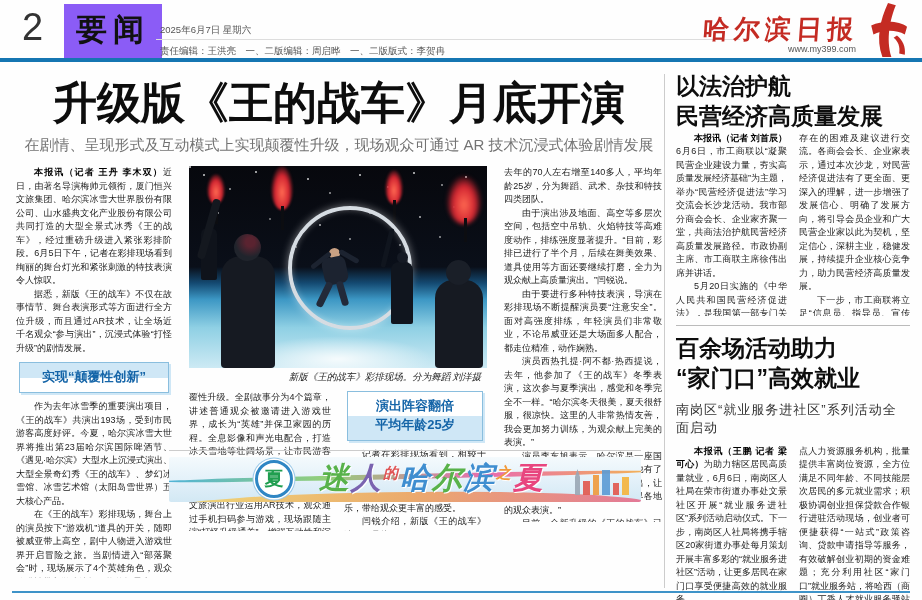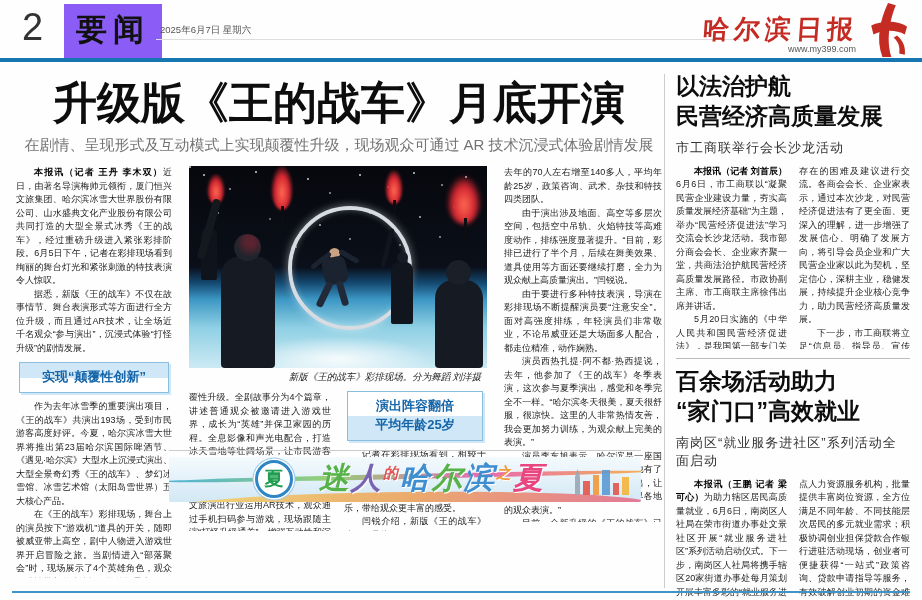--- a/index.html
+++ b/index.html
@@ -123,20 +123,21 @@
 </head>
 <body>
 
 <div id="page">
 
   <div id="header">
     <div class="pagenum">2</div>
     <div class="section-box">要闻</div>
     <div class="dateline">2025年6月7日 星期六</div>
     <div class="header-rule"></div>
+    <div class="editors">责任编辑：王洪亮　一、二版编辑：周启晔　一、二版版式：李贺冉</div>
     <div class="masthead">哈尔滨日报</div>
     <div class="site">www.my399.com</div>
     <svg class="logo" viewBox="0 0 40 50">
       <path d="M20 1 C13 16 9 33 15 49 L23 49 C18 33 22 15 27 3 Z" fill="#c42b23"></path>
       <path d="M5 21 C16 16 30 17 37 22 L35 29 C27 24 14 25 7 29 Z" fill="#c42b23"></path>
       <path d="M28 30 C33 34 36 40 35 47 L30 46 C31 40 29 35 25 32 Z" fill="#c42b23"></path>
     </svg>
   </div>
   <div id="bluebar"></div>
 
@@ -194,21 +195,21 @@
               <div>演出阵容翻倍</div>
               <div>平均年龄25岁</div>
             </div>
             <p>记者在彩排现场看到，相较于上一个版本，新版《王的战车》场面更加宏大，高空杂技、特技等表演的加入，配合场内的灯光和音乐，带给观众更丰富的感受。</p>
             <p>闫锐介绍，新版《王的战车》演职人员从</p>
           </div>
         </div>
       </div>
 
       <div class="c4 bodytext">
-        <p class="noindent">去年的70人左右增至140多人，平均年龄25岁，政策咨询、武术、杂技和特技四类团队。</p>
+        <p class="noindent">去年的70人左右增至140多人，平均年龄25岁，分为舞蹈、武术、杂技和特技四类团队。</p>
         <p>由于演出涉及地面、高空等多层次空间，包括空中吊轨、火焰特技等高难度动作，排练强度显著提升。“目前，彩排已进行了半个月，后续在舞美效果、道具使用等方面还要继续打磨，全力为观众献上高质量演出。”闫锐说。</p>
         <p>由于要进行多种特技表演，导演在彩排现场不断提醒演员要“注意安全”。面对高强度排练，年轻演员们非常敬业，不论吊威亚还是大场面多人配合，都走位精准，动作娴熟。</p>
         <p>演员西热扎提·阿不都·热西提说，去年，他参加了《王的战车》冬季表演，这次参与夏季演出，感觉和冬季完全不一样。“哈尔滨冬天很美，夏天很舒服，很凉快。这里的人非常热情友善，我会更加努力训练，为观众献上完美的表演。”</p>
         <p>演员李东旭表示，哈尔滨是一座国际化的城市，能在这里演出，让他有了更大的舞台。“非常荣幸能参加演出，让我有机会为哈尔滨、全国乃至世界各地的观众表演。”</p>
         <p>目前，全新升级的《王的战车》已完成剧本和舞美配套升级，正在进行各段落的彩排和特技调试等工作，预计6月下旬在哈尔滨冰雪大世界冰雪秀场正式推出。</p>
 
       </div>
     </div>
   </div>
 
@@ -229,21 +230,20 @@
   </div>
 
   <div id="vdivider"></div>
   <div id="sidebar">
 
     <div class="art1">
       <div class="sb-title">
         <div>以法治护航</div>
         <div>民营经济高质量发展</div>
       </div>
-      <div class="sb-sub">市工商联举行会长沙龙活动</div>
       <div class="sb-cols bodytext">
         <div>
           <p><b>本报讯（记者 刘首辰）</b><span>6月6日，市工商联以“凝聚民营企业建设力量，夯实高质量发展经济基础”为主题，举办“民营经济促进法”学习交流会长沙龙活动。我市部分商会会长、企业家齐聚一堂，共商法治护航民营经济高质量发展路径。市政协副主席、市工商联主席徐伟出席并讲话。</span></p>
           <p>5月20日实施的《中华人民共和国民营经济促进法》，是我国第一部专门关于民营经济发展的基础性法律。沙龙活动现场，与会企业家结合各自经营领域分享交流学习体会，并就生产经营过程中</p>
         </div>
         <div>
           <p class="noindent">存在的困难及建议进行交流。各商会会长、企业家表示，通过本次沙龙，对民营经济促进法有了更全面、更深入的理解，进一步增强了发展信心、明确了发展方向，将引导会员企业和广大民营企业家以此为契机，坚定信心，深耕主业，稳健发展，持续提升企业核心竞争力，助力民营经济高质量发展。</p>
           <p>下一步，市工商联将立足“信息员、指导员、宣传员、服务员”四重角色，通过精准调研、搭建政企对接平台、强化政策宣贯等方式，推动法律红利转化为企业发展新动能。</p>
         </div>
       </div>

